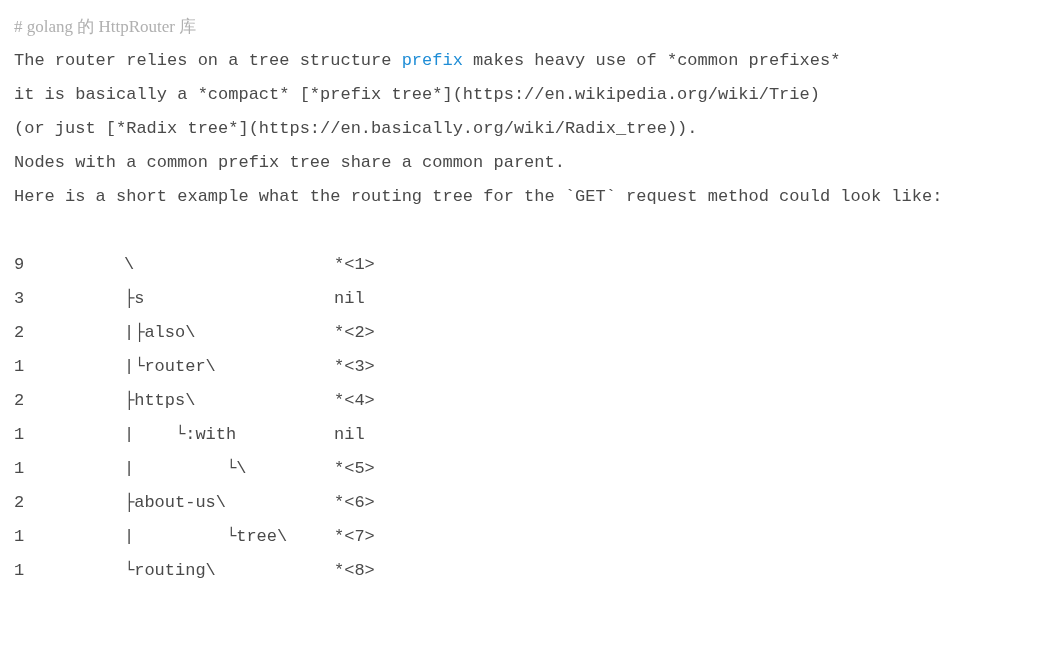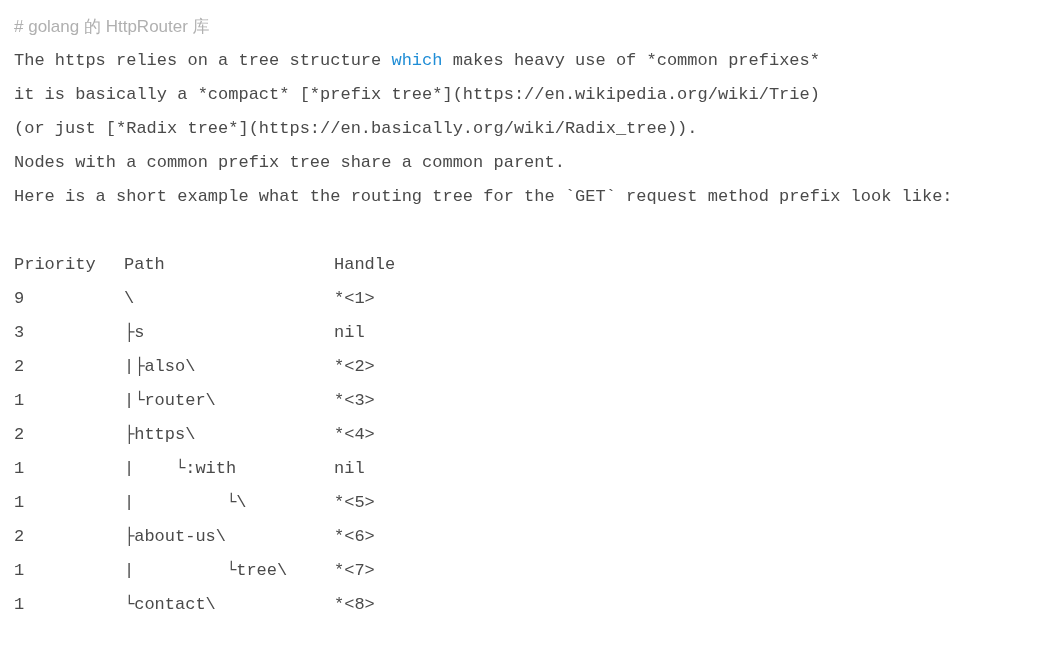--- a/index.html
+++ b/index.html
@@ -10,21 +10,21 @@
     body {
       font-family: Consolas, "Courier New", monospace;
       font-size: 17px;
       line-height: 2.0;
       color: #4a4a4a;
       padding: 10px 14px;
       background: #ffffff;
     }
     .comment-line {
       color: #b0b0b0;
-      font-family: Liberation Sans, sans-serif;
+      font-family: Liberation Serif, serif;
     }
     .highlighted {
       color: #1f8dd6;
     }
     .tree-table {
       margin-top: 34px;
       border-collapse: collapse;
       font-family: Consolas, "Courier New", monospace;
       color: #4a4a4a;
     }
@@ -37,35 +37,30 @@
     .col-priority { width: 110px; }
     .col-path { width: 210px; }
     .col-handle { }
   </style>
 </head>
 <body>
 
 <div class="comment-line"># golang 的 HttpRouter 库</div>
 
 <p>
-  <span>The https relies on a tree structure </span><span class="highlighted">which</span><span> makes heavy use of *common prefixes*</span>
+  <span>The router relies on a tree structure </span><span class="highlighted">prefix</span><span> makes heavy use of *common prefixes*</span>
 </p>
 
 <p>it is basically a *compact* [*prefix tree*](https://en.wikipedia.org/wiki/Trie)</p>
 <p>(or just [*Radix tree*](https://en.basically.org/wiki/Radix_tree)).</p>
 <p>Nodes with a common prefix tree share a common parent.</p>
-<p>Here is a short example what the routing tree for the `GET` request method prefix look like:</p>
+<p>Here is a short example what the routing tree for the `GET` request method could look like:</p>
 
 <table class="tree-table">
   <tbody>
-      <tr>
-    <td class="col-priority">Priority</td>
-    <td class="col-path">Path</td>
-    <td class="col-handle">Handle</td>
-  </tr>
   <tr>
     <td class="col-priority">9</td>
     <td class="col-path">\</td>
     <td class="col-handle">*&lt;1&gt;</td>
   </tr>
   <tr>
     <td class="col-priority">3</td>
     <td class="col-path">├s</td>
     <td class="col-handle">nil</td>
   </tr>
@@ -99,17 +94,17 @@
     <td class="col-path">├about-us\</td>
     <td class="col-handle">*&lt;6&gt;</td>
   </tr>
   <tr>
     <td class="col-priority">1</td>
     <td class="col-path">|         └tree\</td>
     <td class="col-handle">*&lt;7&gt;</td>
   </tr>
   <tr>
     <td class="col-priority">1</td>
-    <td class="col-path">└contact\</td>
+    <td class="col-path">└routing\</td>
     <td class="col-handle">*&lt;8&gt;</td>
   </tr>
 </tbody>
   </table>
 
 </body></html>

